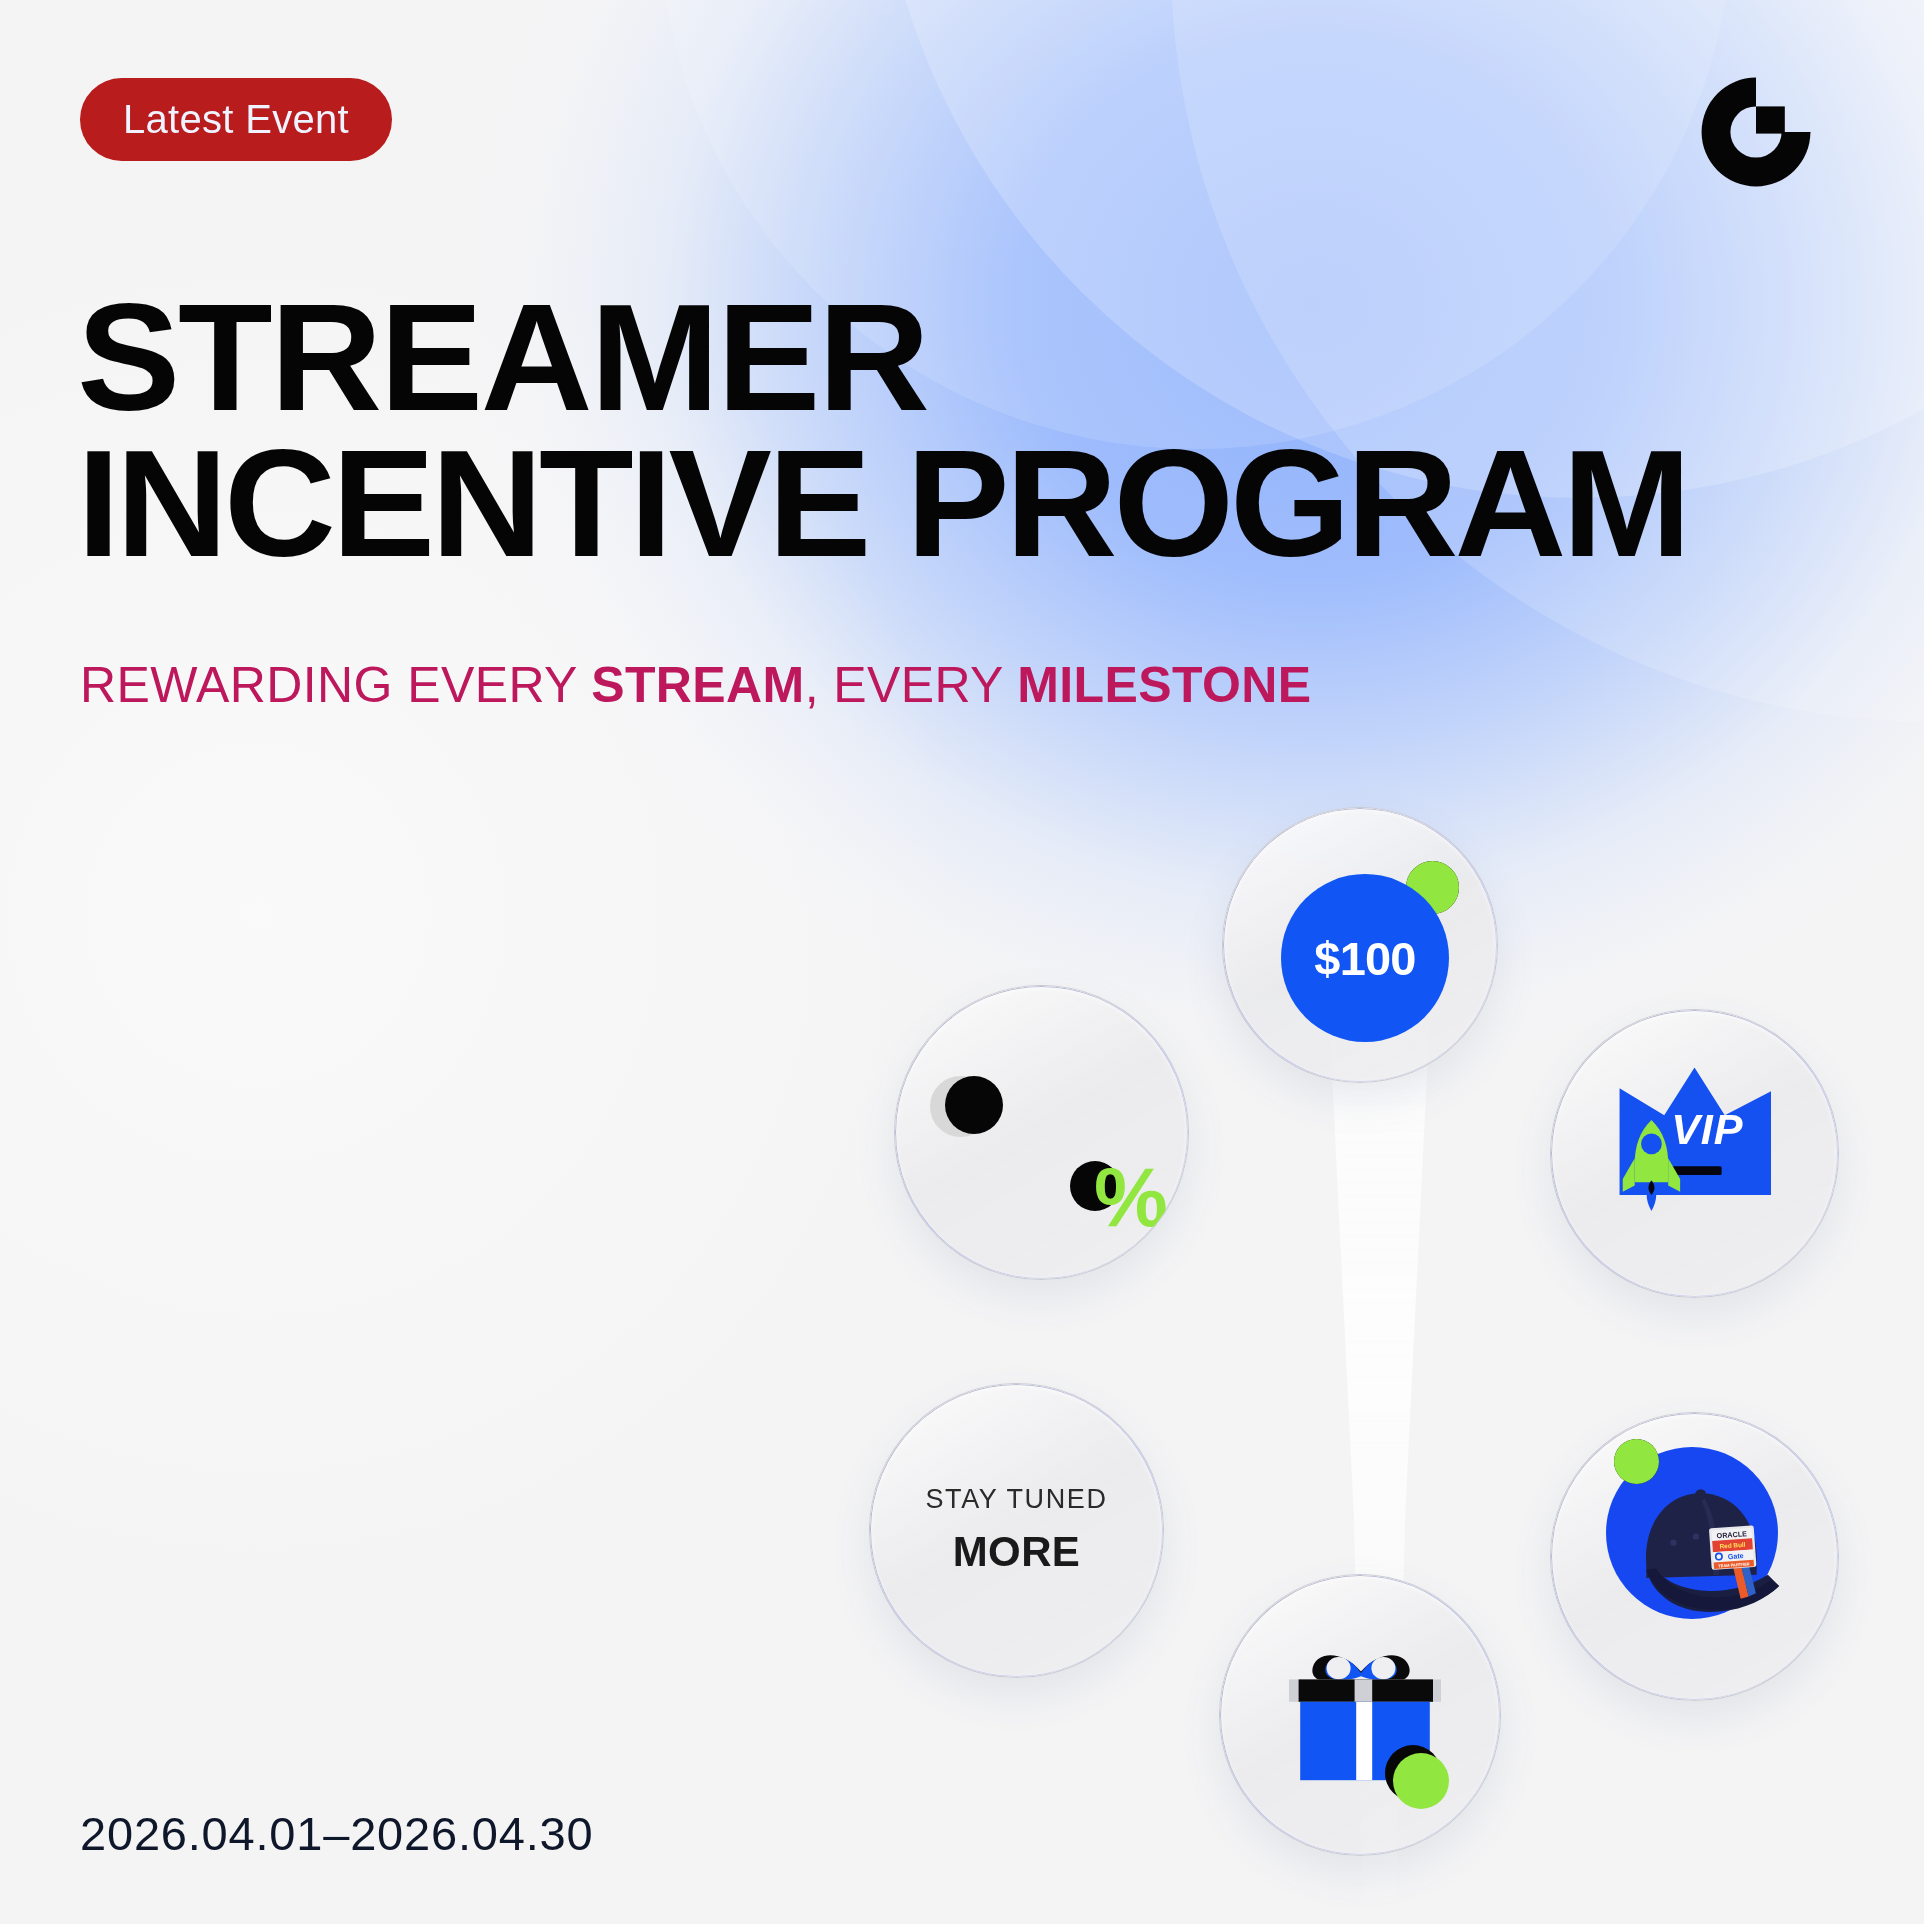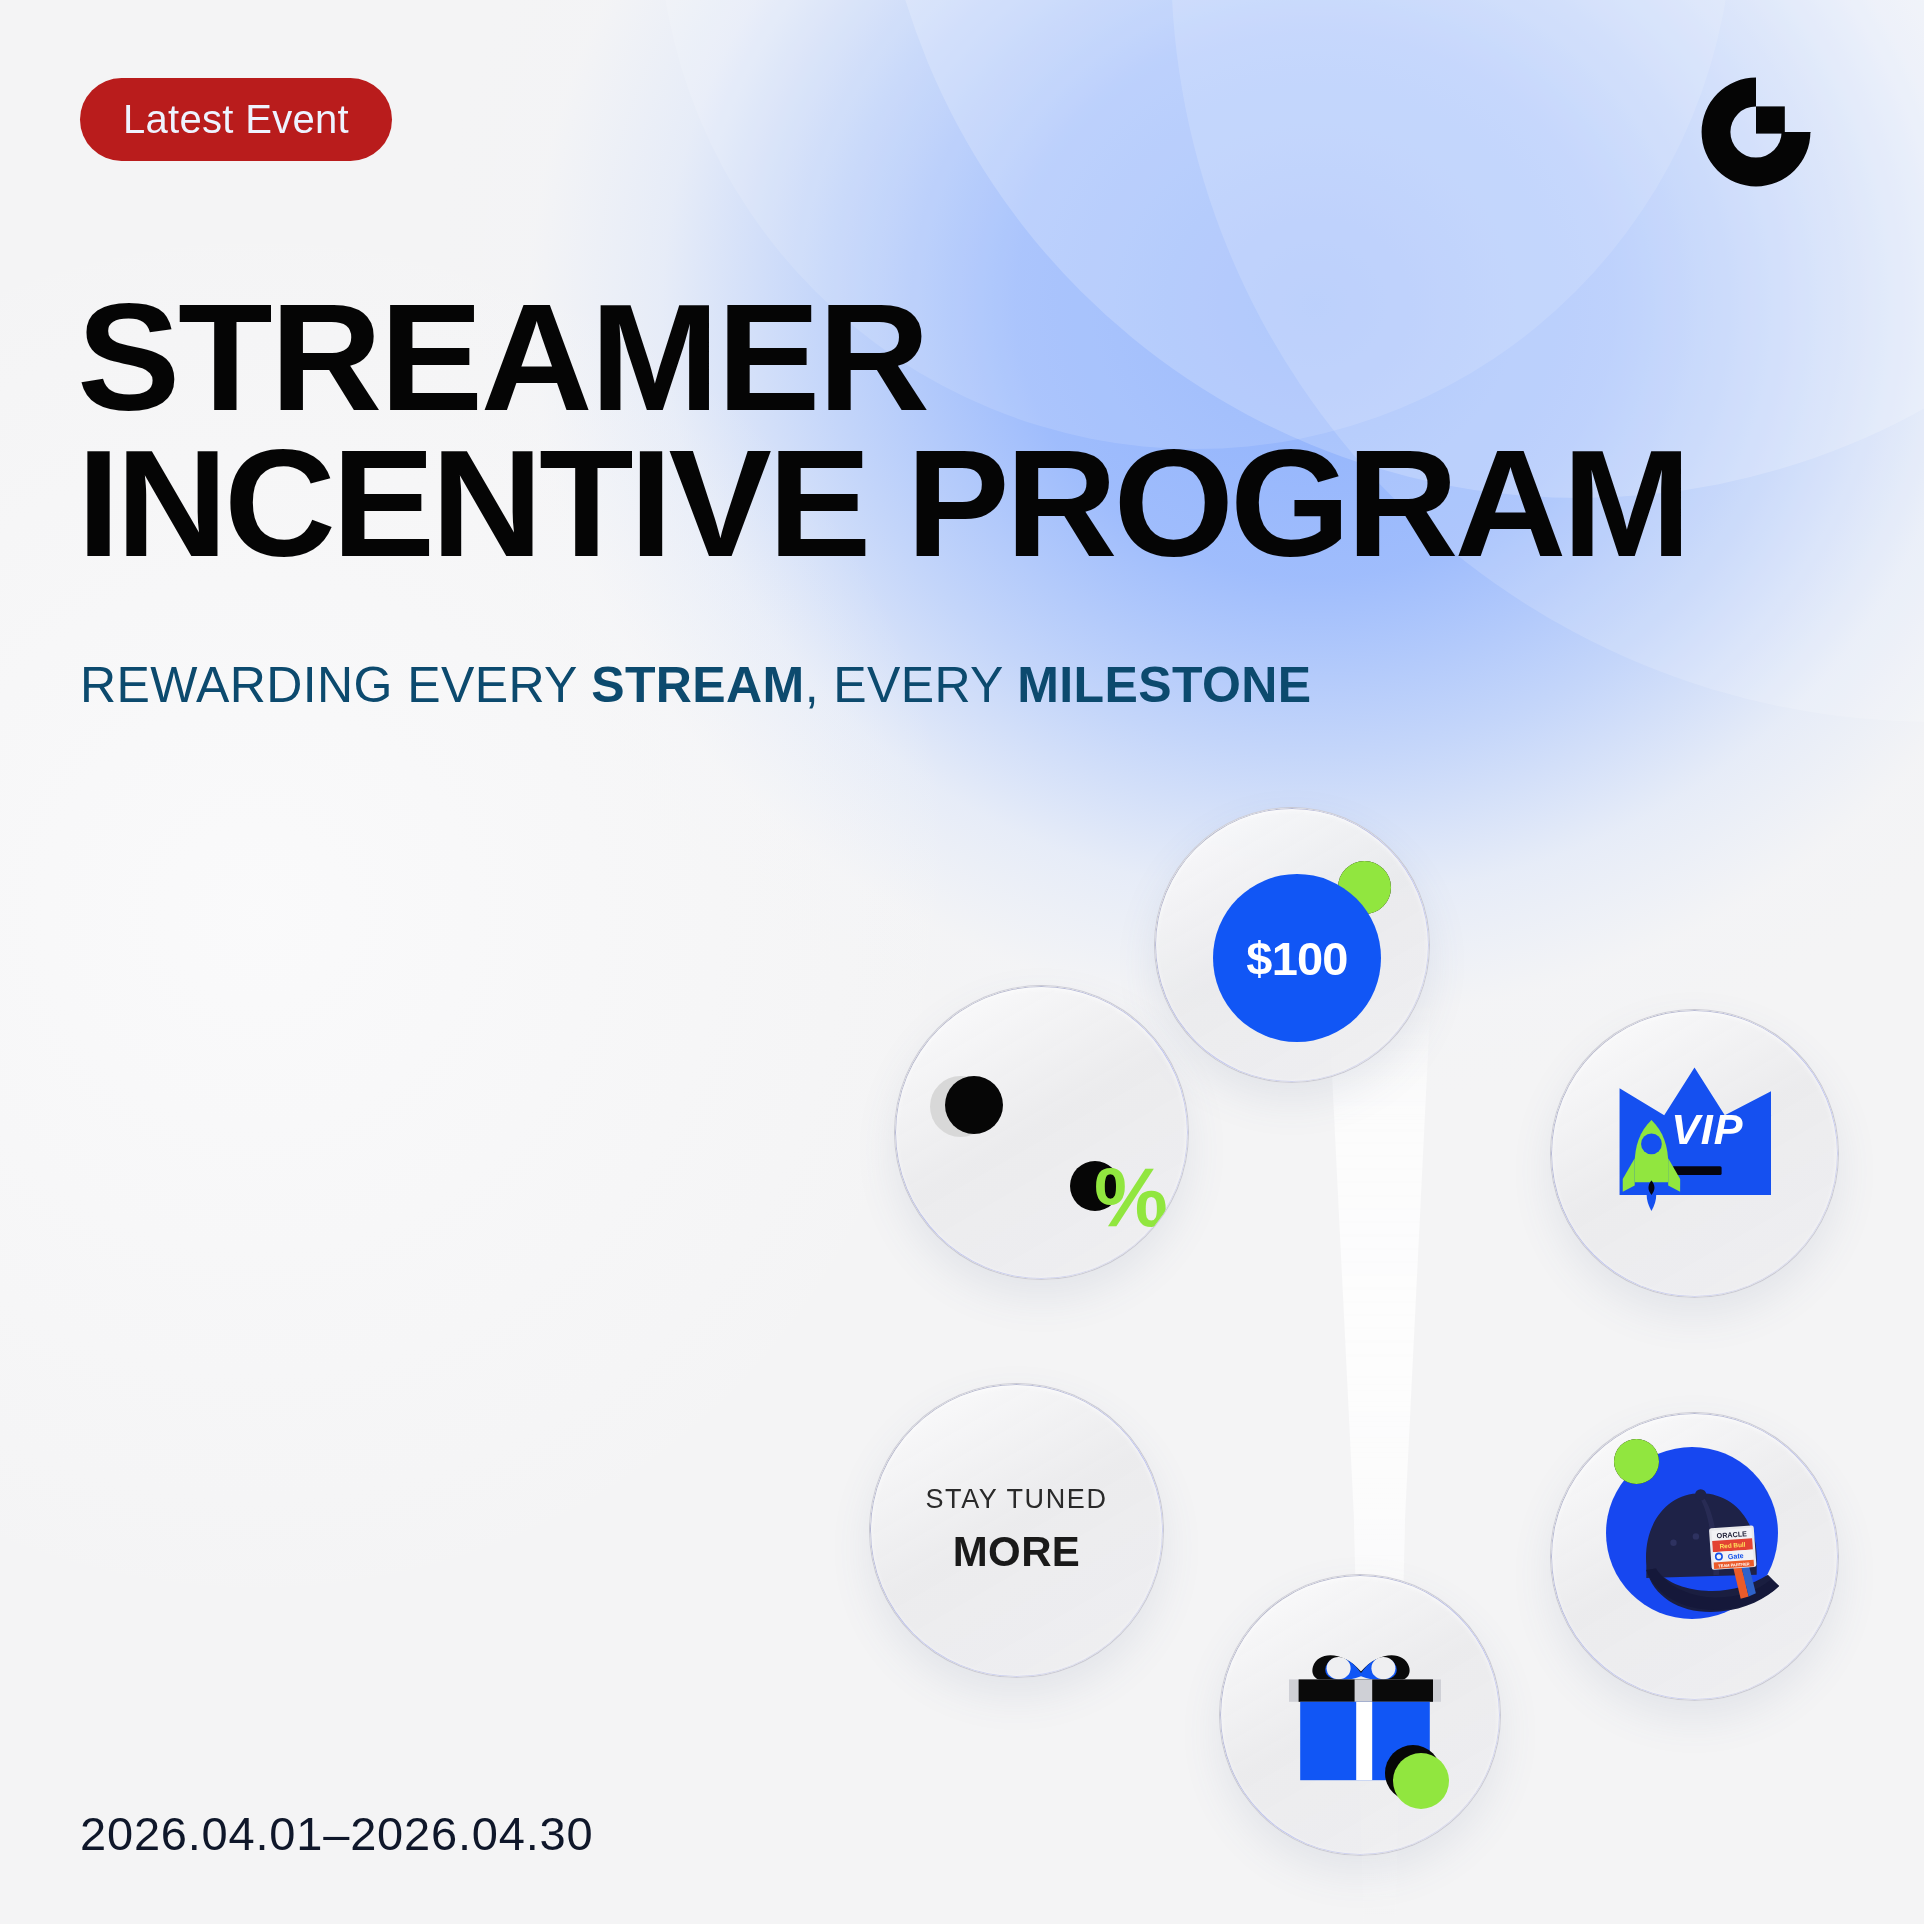--- a/index.html
+++ b/index.html
@@ -105,21 +105,21 @@
     letter-spacing:-2.4px;
     transform:scaleX(1.02);
     transform-origin:left top;
   }
   .headline .line{ display:block; white-space:nowrap; }
   .headline .line2{ letter-spacing:-4px; }
 
   .subhead{
     position:absolute;
     left:80px; top:656px;
-    color:#0c4a6e;
+    color:#be185d;
     font-size:50px;
     font-weight:400;
     letter-spacing:0.4px;
     white-space:nowrap;
   }
   .subhead b{ font-weight:700; }
 
   .daterange{
     position:absolute;
     left:80px; top:1806px;
@@ -149,21 +149,21 @@
     border-radius:50%;
     border:1.6px solid transparent;
     background:linear-gradient(140deg, rgba(120,120,135,0.55), rgba(150,160,240,0.60) 55%, rgba(200,200,215,0.25)) border-box;
     -webkit-mask:linear-gradient(#000 0 0) content-box, linear-gradient(#000 0 0);
     -webkit-mask-composite:xor;
     mask-composite:exclude;
     pointer-events:none;
   }
 
   
-  #b-cash{ left:1154px; top:807px; width:276px; height:276px;text-decoration:underline; }
+  #b-cash{ left:1222px; top:807px; width:276px; height:276px;text-decoration:underline; }
   .cash-wrap{ position:relative; width:100%; height:100%; }
   .cash-green{
     position:absolute; left:183px; top:53px;
     width:53px; height:53px; border-radius:50%;
     background:#91E63F; z-index:3;
   }
   .cash-black{
     position:absolute; left:183px; top:53px;
     width:53px; height:53px; border-radius:50%;
     background:#070707; z-index:2;

